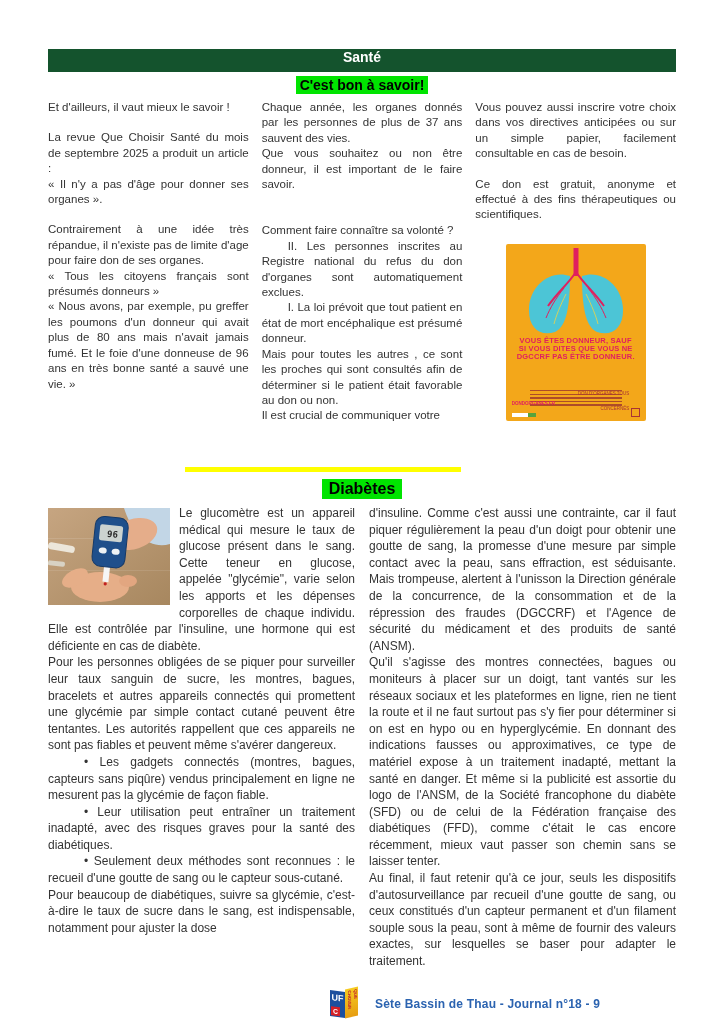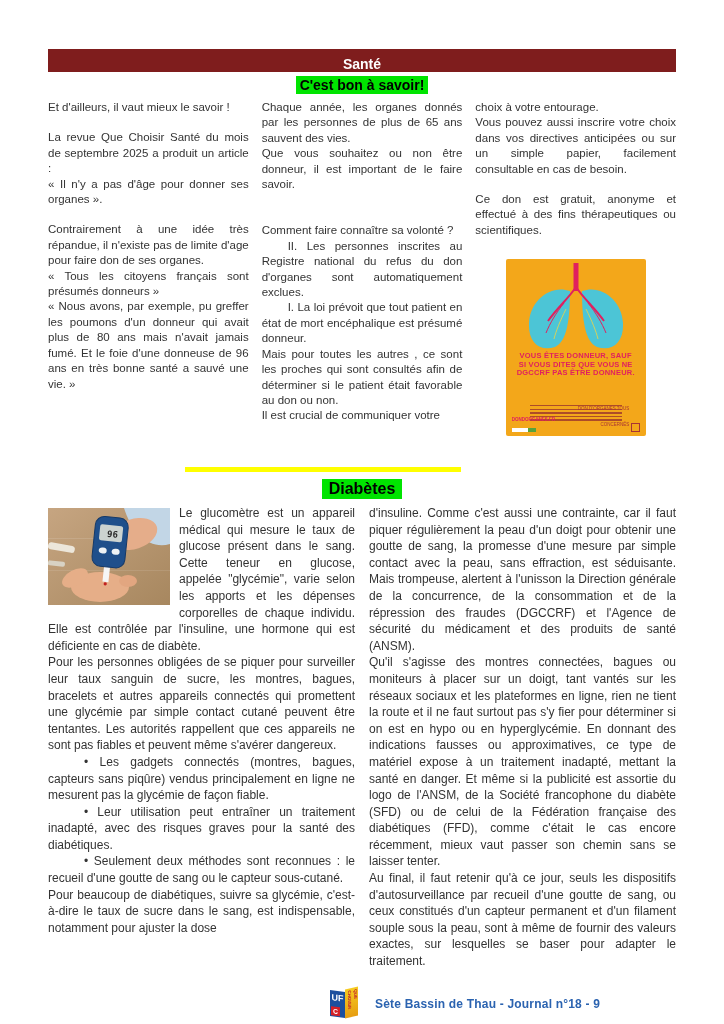--- a/index.html
+++ b/index.html
@@ -1,20 +1,20 @@
 <!DOCTYPE html>
 <html><head>
 <meta charset="utf-8">
 <style>
   html,body{margin:0;padding:0;background:#ffffff;}
   body{width:724px;height:1024px;font-family:"Liberation Sans",sans-serif;color:#2e2e2e;position:relative;overflow:hidden;}
   .content{width:628px;margin:0 auto;padding-top:49px;}
 
   
-  .section-bar{height:23px;background:#7f1d1d;color:#ffffff;font-weight:bold;font-size:14px;display:flex;align-items:flex-end;justify-content:center;}
+  .section-bar{height:23px;background:#14532d;color:#ffffff;font-weight:bold;font-size:14px;display:flex;align-items:flex-start;justify-content:center;}
 
   
   .subtitle-row{text-align:center;margin-top:4px;}
   .hl-green{display:inline-block;background:#00e400;color:#000000;font-weight:bold;font-size:14px;padding:1px 4px;}
   .dia-title-row{text-align:center;margin-top:7px;}
   .hl-green-big{display:inline-block;background:#00e400;color:#000000;font-weight:bold;font-size:16px;padding:1px 7px;}
 
   
   .cols3{display:flex;gap:13px;margin-top:6px;height:358px;overflow:hidden;}
   .col3{flex:1;font-size:11.5px;line-height:15.4px;text-align:justify;color:#333333;}
@@ -71,30 +71,29 @@
   <div class="cols3">
     <div class="col3">
       <p>Et d'ailleurs, il vaut mieux le savoir !</p>
       <p class="sp">La revue Que Choisir Santé du mois de septembre 2025 a produit un article :</p>
       <p>«  Il n'y a pas d'âge pour donner ses organes ».</p>
       <p class="sp">Contrairement à une idée très répandue, il n'existe pas de limite d'age pour faire don de ses organes.</p>
       <p>« Tous les citoyens français sont présumés donneurs »</p>
       <p>« Nous avons, par exemple, pu greffer les poumons d'un donneur qui avait plus de 80 ans mais n'avait jamais fumé. Et le foie d'une donneuse de 96 ans en très bonne santé a sauvé une vie. »</p>
     </div>
     <div class="col3">
-      <p>Chaque année, les organes donnés par les personnes de plus de 65 ans sauvent des vies.</p>
+      <p>Chaque année, les organes donnés par les personnes de plus de 37 ans sauvent des vies.</p>
       <p>Que vous souhaitez ou non être donneur, il est important de le faire savoir.</p>
       <p class="sp2">Comment faire connaître sa volonté ?</p>
       <p class="ind">II. Les personnes inscrites au Registre national du refus du don d'organes sont automatiquement exclues.</p>
       <p class="ind">I. La loi prévoit que tout patient en état de mort encéphalique est présumé donneur.</p>
       <p>Mais pour toutes les autres , ce sont les proches qui sont consultés afin de déterminer si le patient était favorable au don ou non.</p>
       <p>Il est crucial de communiquer votre</p>
     </div>
     <div class="col3">
-      <p>choix à votre entourage.</p>
       <p>Vous pouvez aussi inscrire votre choix dans vos directives anticipées ou sur un simple papier, facilement consultable en cas de besoin.</p>
       <p class="sp">Ce don est gratuit, anonyme et effectué à des fins thérapeutiques ou scientifiques.</p>
 
       <div class="poster">
         <svg width="140" height="92" viewBox="0 0 140 92">
           <path d="M70 4 L70 32" stroke="#e0205f" stroke-width="5" fill="none"></path>
           <path d="M64 32 C44 25 24 42 23 64 C22 84 34 93 49 88 C61 83 64 60 64 32 Z" fill="#4cc5d6"></path>
           <path d="M76 32 C96 25 116 42 117 64 C118 84 106 93 91 88 C79 83 76 60 76 32 Z" fill="#4cc5d6"></path>
           <path d="M70 28 C62 40 52 48 42 62" stroke="#e0205f" stroke-width="2" fill="none"></path>
           <path d="M70 28 C78 40 88 48 98 62" stroke="#e0205f" stroke-width="2" fill="none"></path>

